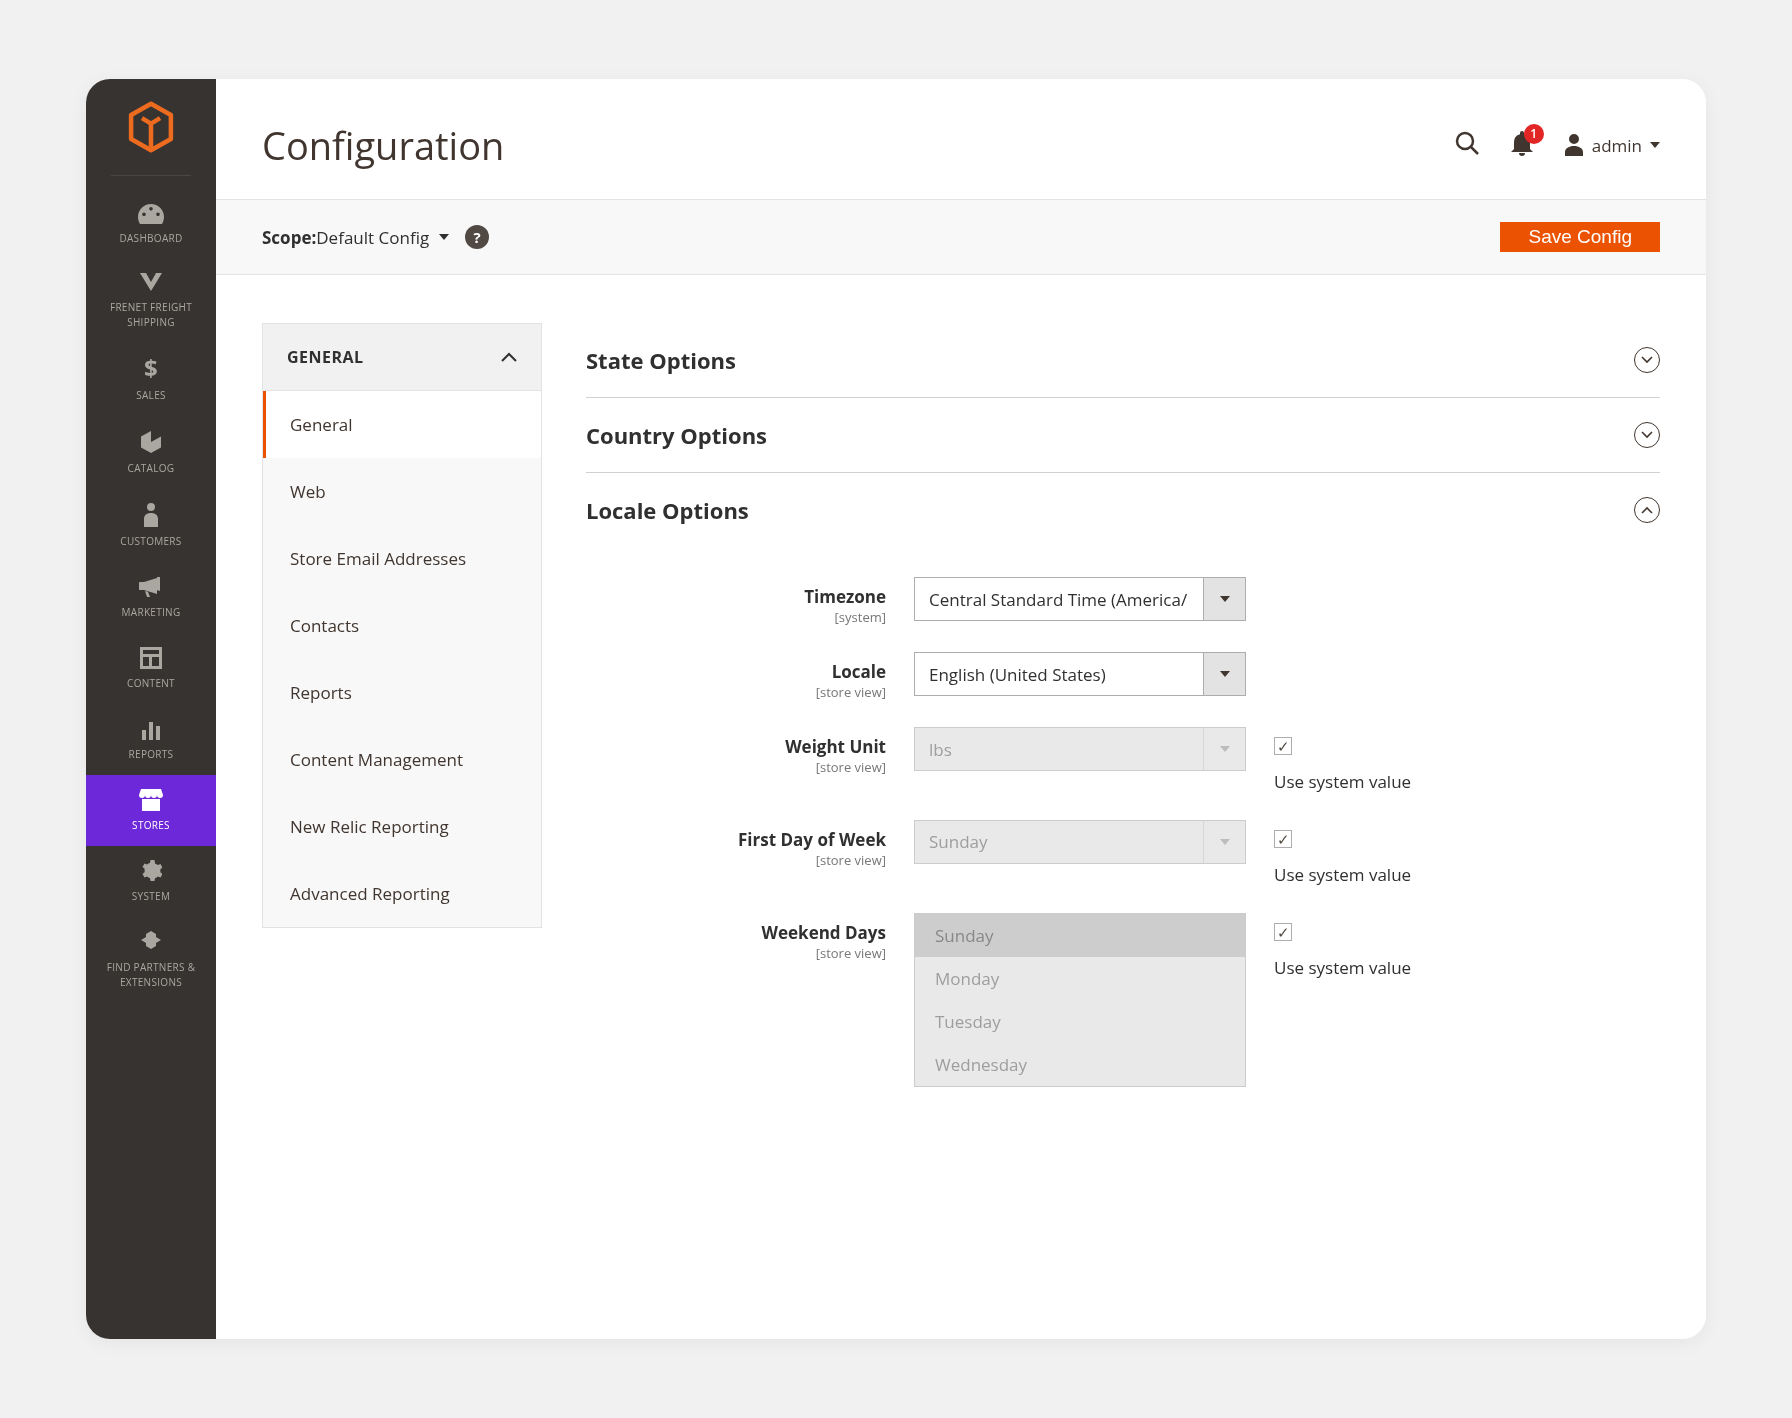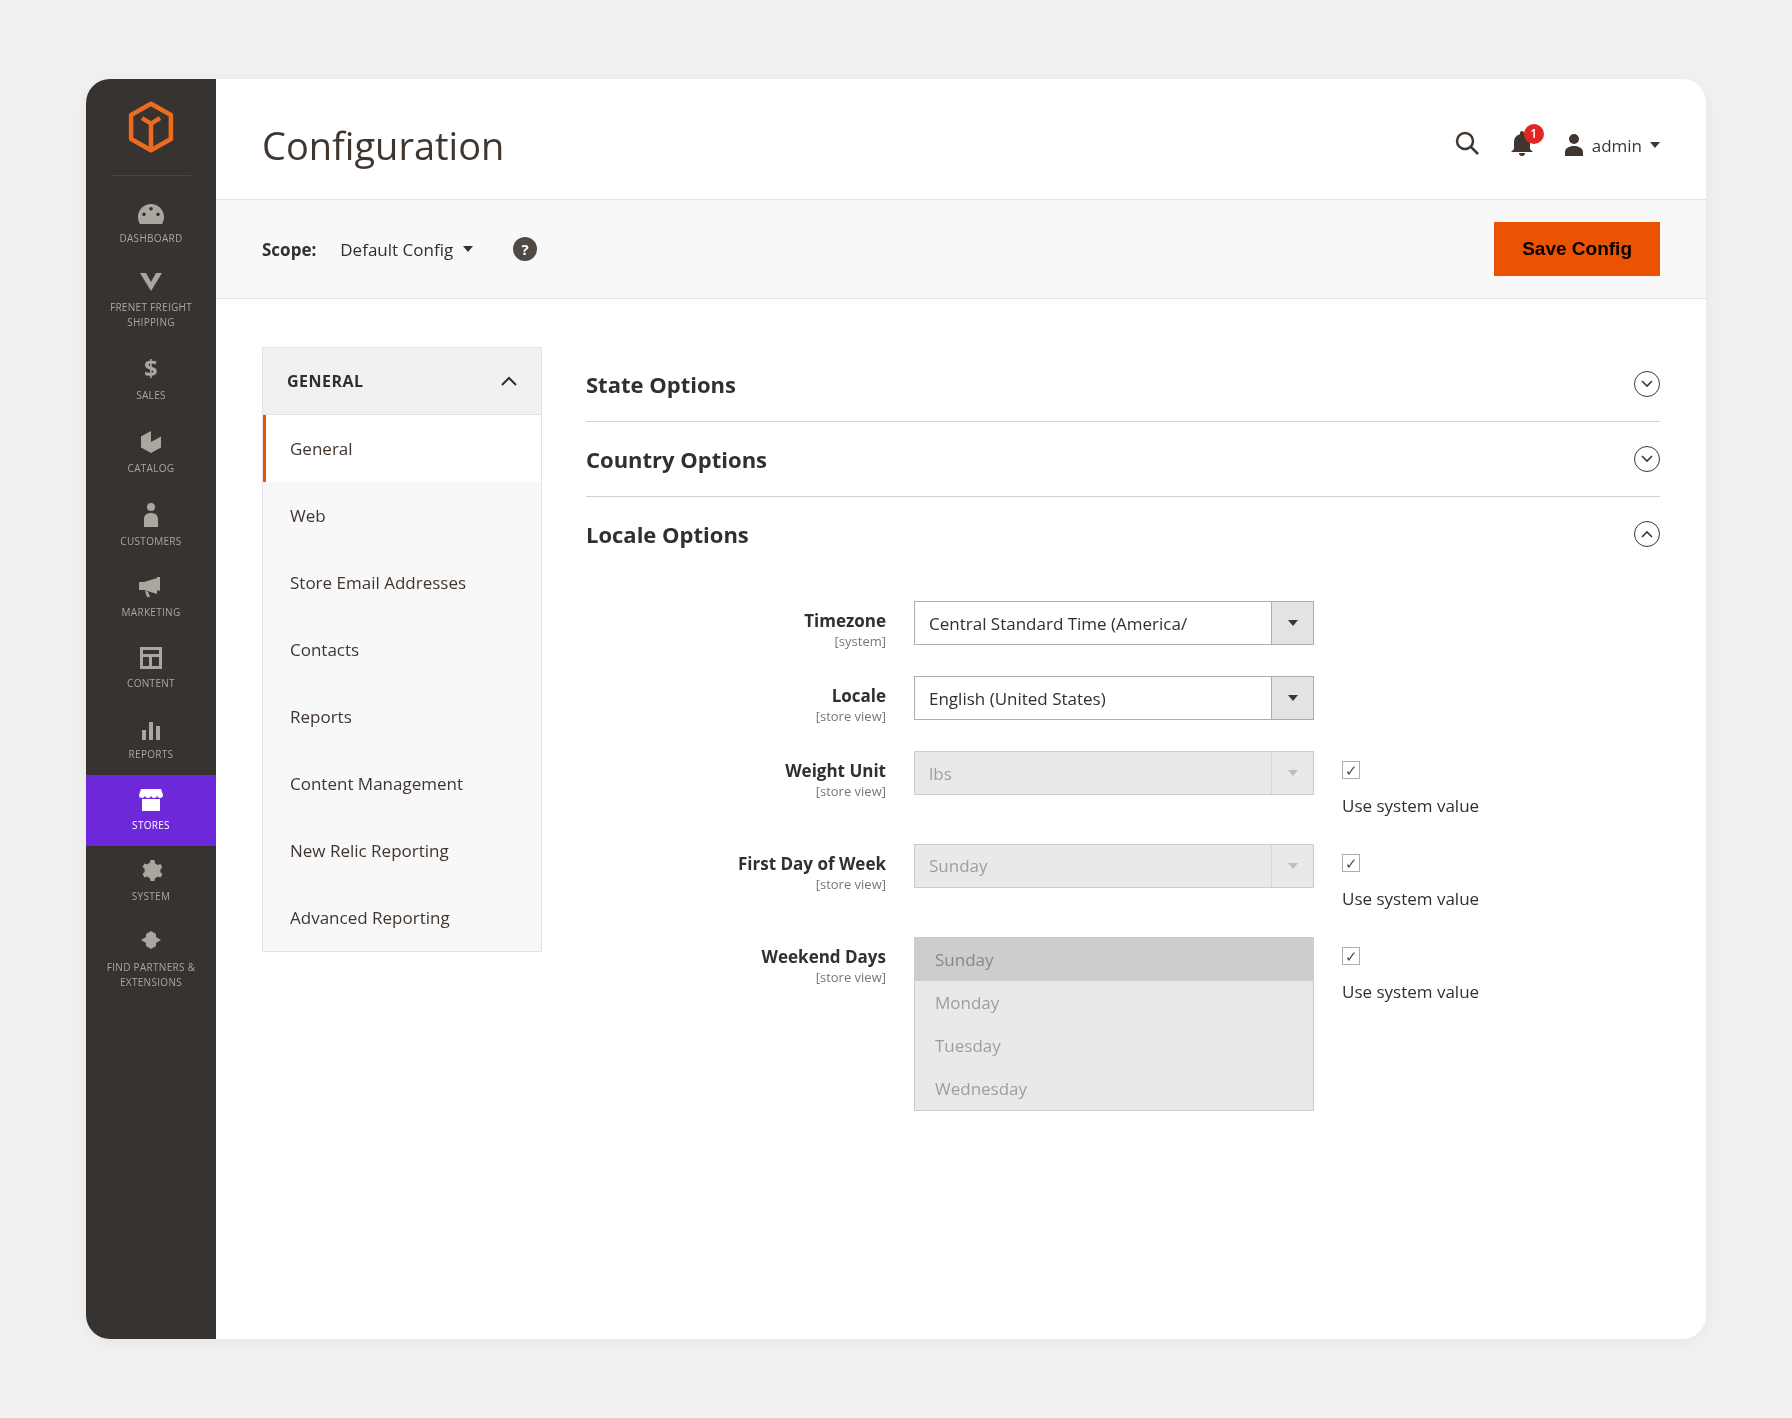--- a/index.html
+++ b/index.html
@@ -111,40 +111,40 @@
 
 .scope-bar {
   background: #f8f8f8;
   border-top: 1px solid #e3e3e3;
   border-bottom: 1px solid #e3e3e3;
   padding: 22px 46px;
   display: flex;
   align-items: center;
   justify-content: space-between;
 }
-.scope-left { display: flex; align-items: center; gap: 24px; }
+.scope-left { display: flex; align-items: center; }
 .scope-label { font-weight: 700; color: #303030; font-size: 17px; }
 .scope-select {
   display: flex; align-items: center; gap: 10px;
   color: #303030; font-size: 17px; cursor: pointer;
 }
 .help-dot {
   width: 24px; height: 24px; border-radius: 50%;
   background: #514943; color: #fff;
   display: flex; align-items: center; justify-content: center;
   font-size: 15px; font-weight: 700; cursor: pointer;
   margin-left: 16px;
 }
 .save-btn {
   background: #eb5202;
-  color: #000000;
+  color: #ffffff;
   border: none;
   font-size: 19px;
-  font-weight: 700;
-  padding: 16px 28px;
+  font-weight: 400;
+  padding: 4px 28px;
   cursor: pointer;
 }
 
 
 .config-body {
   flex: 1;
   display: flex;
   padding: 48px 46px 0;
   gap: 44px;
   overflow: hidden;
@@ -212,21 +212,21 @@
   gap: 28px;
   margin-bottom: 26px;
 }
 .field-label-col {
   width: 300px;
   text-align: right;
   padding-top: 8px;
 }
 .field-label { font-weight: 700; color: #303030; font-size: 17px; }
 .field-scope { font-size: 13px; color: #777; }
-.field-ctrl-col { width: 400px; }
+.field-ctrl-col { width: 332px; }
 .field-select {
   width: 100%;
   height: 44px;
   border: 1px solid #adadad;
   background: #fff;
   display: flex;
   align-items: center;
   position: relative;
   font-size: 17px;
   color: #303030;

